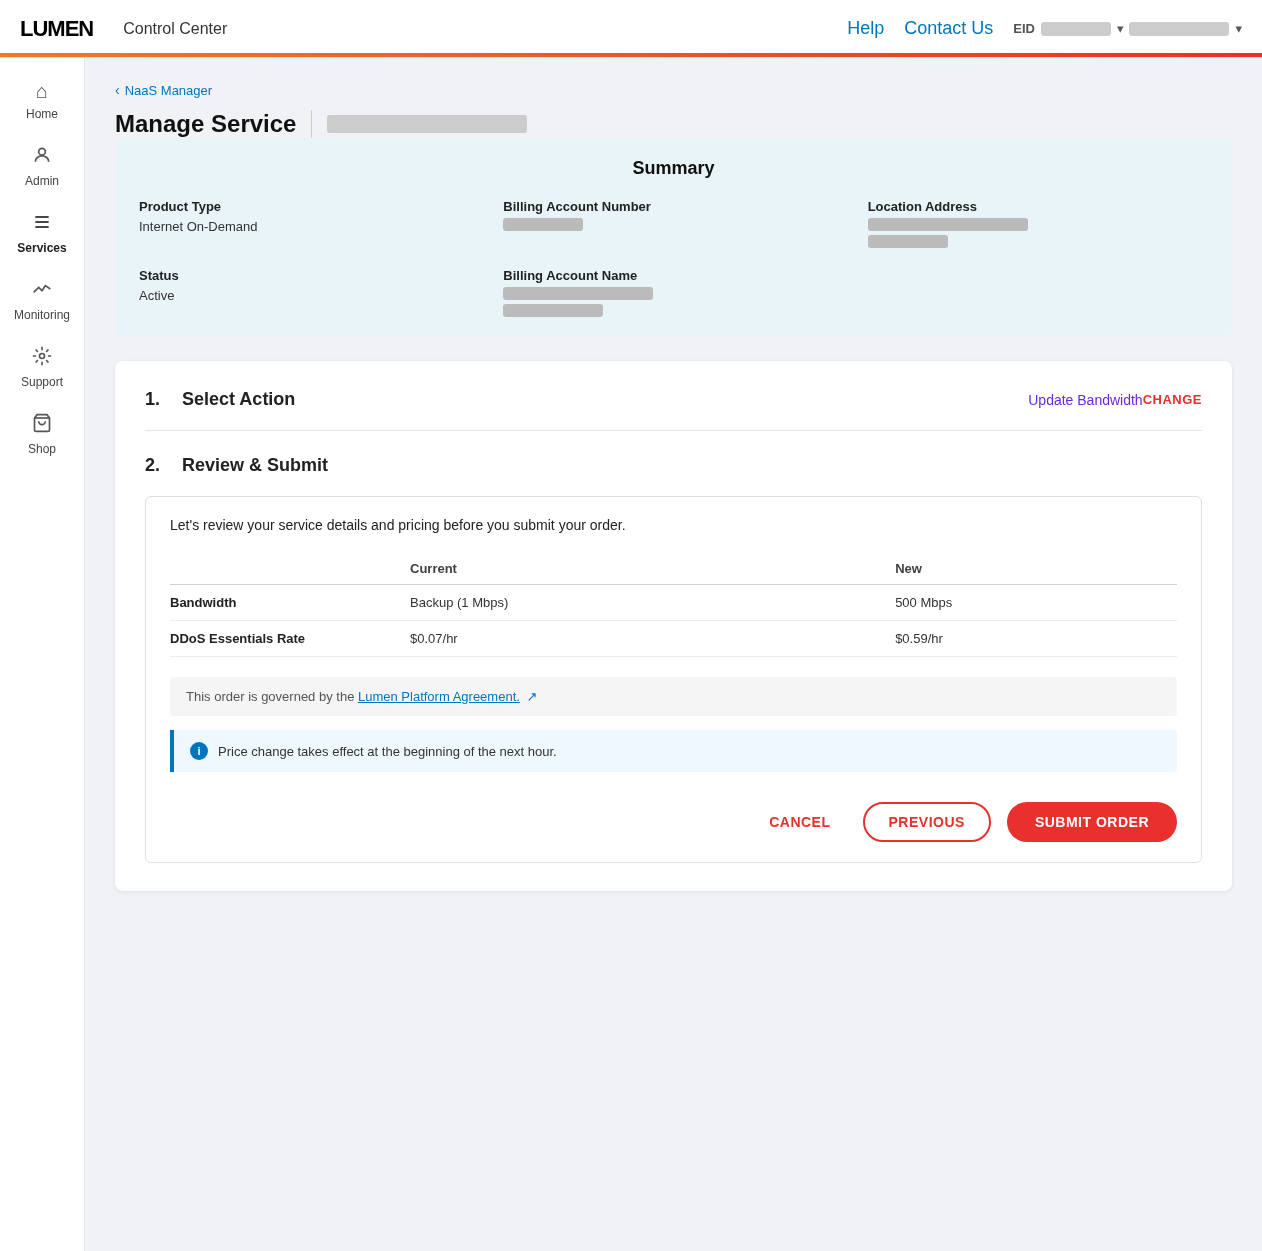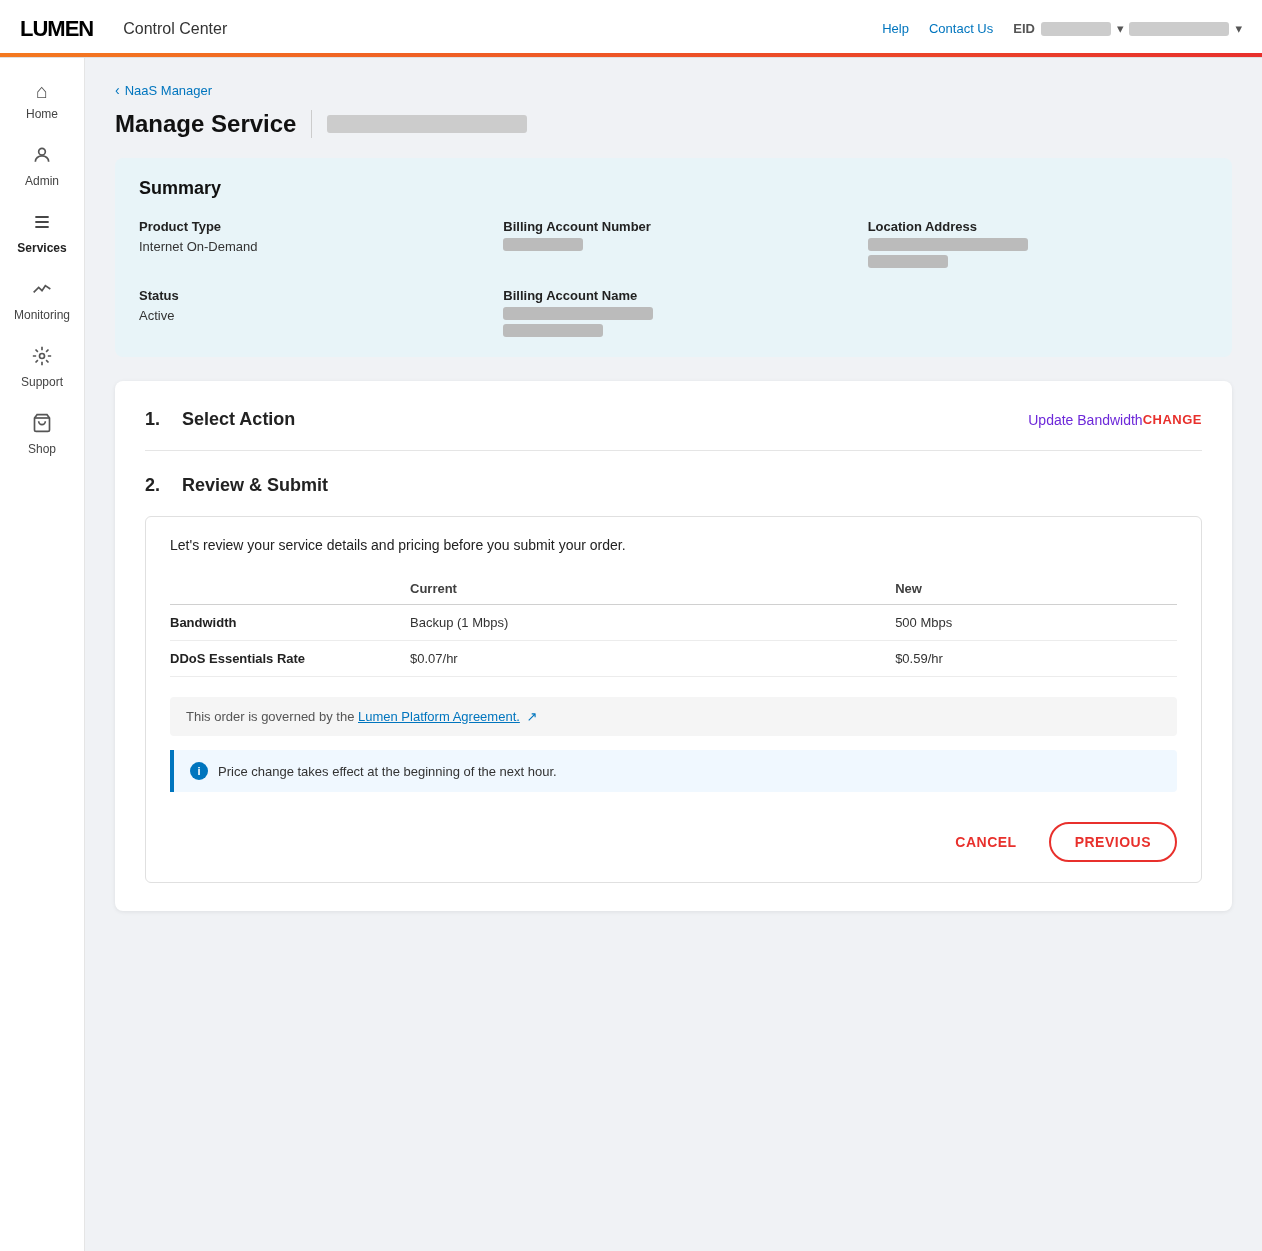--- a/index.html
+++ b/index.html
@@ -38,21 +38,21 @@
     }
     .nav-right {
       margin-left: auto;
       display: flex;
       align-items: center;
       gap: 20px;
     }
     .nav-link {
       color: #0075be;
       text-decoration: none;
-      font-size: 13px;
+      font-size: 18px;
       font-weight: 500;
     }
     .eid-section {
       display: flex;
       align-items: center;
       gap: 6px;
       font-size: 13px;
       color: #555;
     }
     .eid-label { font-weight: 600; }
@@ -117,21 +117,20 @@
       font-size: 13px;
       color: #0075be;
     }
     .breadcrumb-arrow { margin-right: 5px; font-size: 14px; }
     .breadcrumb-link { color: #0075be; text-decoration: none; cursor: pointer; }
 
     .page-header {
       display: flex;
       align-items: center;
       gap: 15px;
-      margin-bottom: 20px;
     }
     .page-title {
       font-size: 24px;
       font-weight: 700;
       color: #111;
     }
     .page-subtitle-blur {
       background: #ccc;
       border-radius: 3px;
       width: 200px;
@@ -149,20 +148,21 @@
       background: #e8f4f8;
       border-radius: 8px;
       padding: 20px 24px;
       margin-bottom: 24px;
     }
     .summary-title {
       font-size: 18px;
       font-weight: 700;
       color: #111;
       margin-bottom: 20px;
+      text-align: center;
     }
     .summary-grid {
       display: grid;
       grid-template-columns: 1fr 1fr 1fr;
       gap: 20px 24px;
     }
     .summary-field label {
       font-size: 13px;
       font-weight: 700;
       color: #222;
@@ -517,18 +517,19 @@
         </div>
 
         <div class="info-box">
           <div class="info-icon">i</div>
           <span>Price change takes effect at the beginning of the next hour.</span>
         </div>
 
         <div class="action-row">
           <button class="btn-cancel">CANCEL</button>
           <button class="btn-previous">PREVIOUS</button>
+          <button class="btn-submit">SUBMIT ORDER</button>
         </div>
       </div>
 
     </div>
   </main>
 </div>
 
 </body></html>

